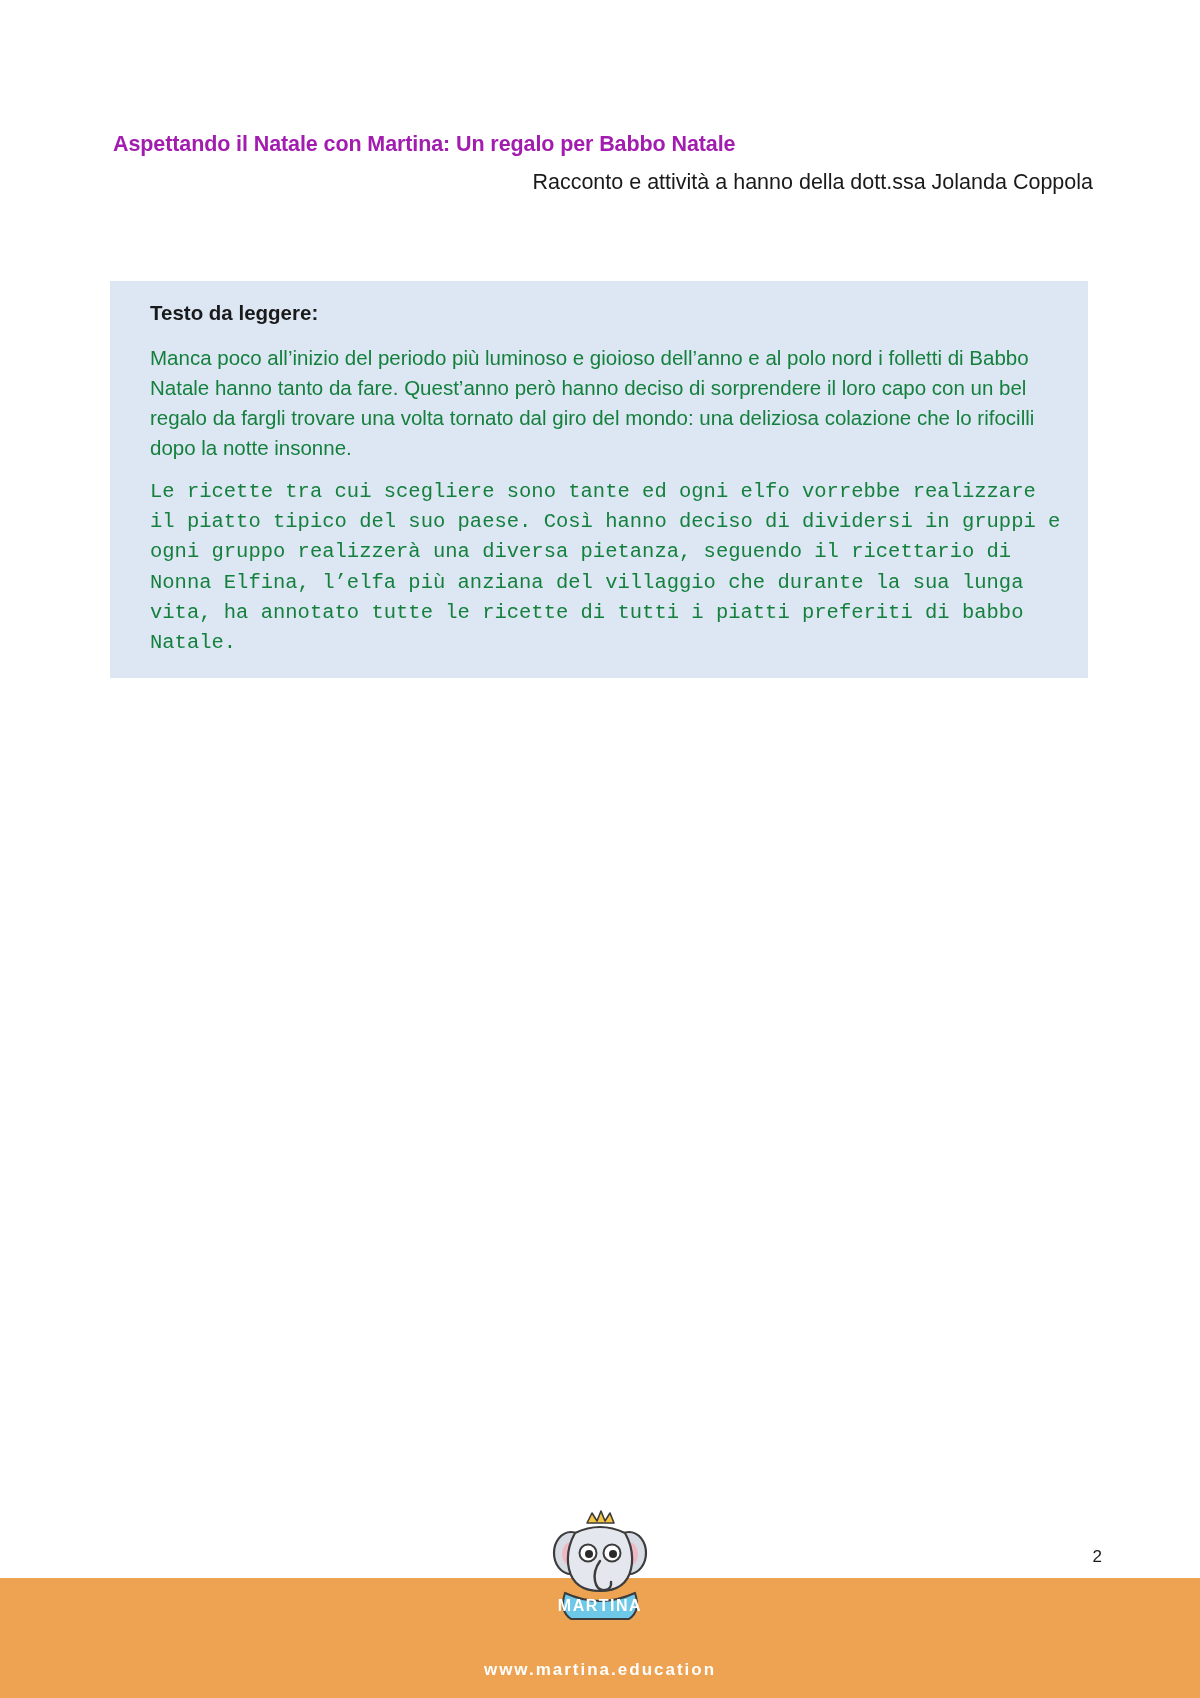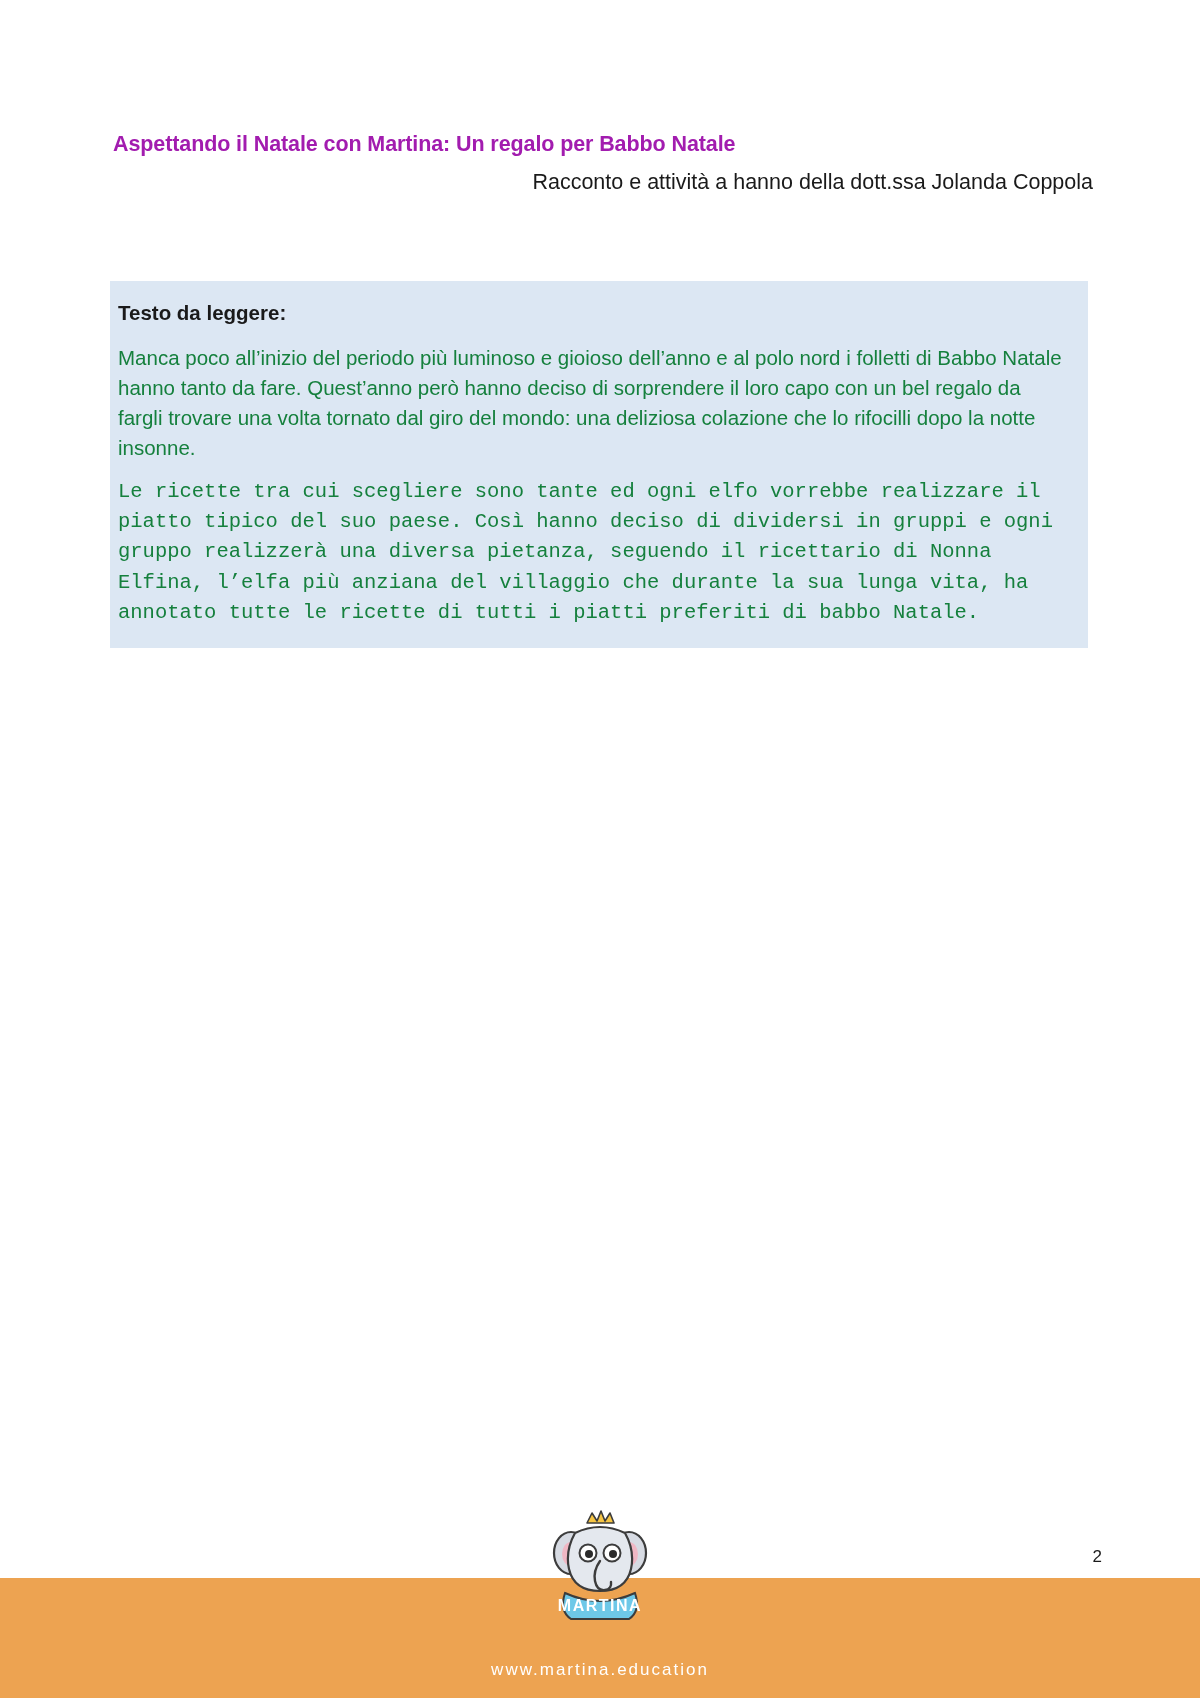--- a/index.html
+++ b/index.html
@@ -48,20 +48,21 @@
     left: 110px;
     top: 281px;
     width: 978px;
     background: #dce7f3;
     padding: 19px 0 20px 0;
     box-sizing: border-box;
   }
 
   .reading-box .inner {
     padding: 0 24px 0 8px;
+    margin-left: 32px;
   }
 
   .box-heading {
     font-size: 20.5px;
     font-weight: bold;
     color: #1a1a1a;
     margin: 0 0 16px 0;
     line-height: 1.3;
   }
 
@@ -95,21 +96,21 @@
     background: #eda351;
   }
 
   .footer-url {
     position: absolute;
     left: 0;
     right: 0;
     bottom: 18px;
     text-align: center;
     font-size: 17px;
-    font-weight: normal;
+    font-weight: bold;
     letter-spacing: 2px;
     color: #ffffff;
   }
 
   
   .logo-wrap {
     position: absolute;
     left: 50%;
     transform: translateX(-50%);
     bottom: 62px;

